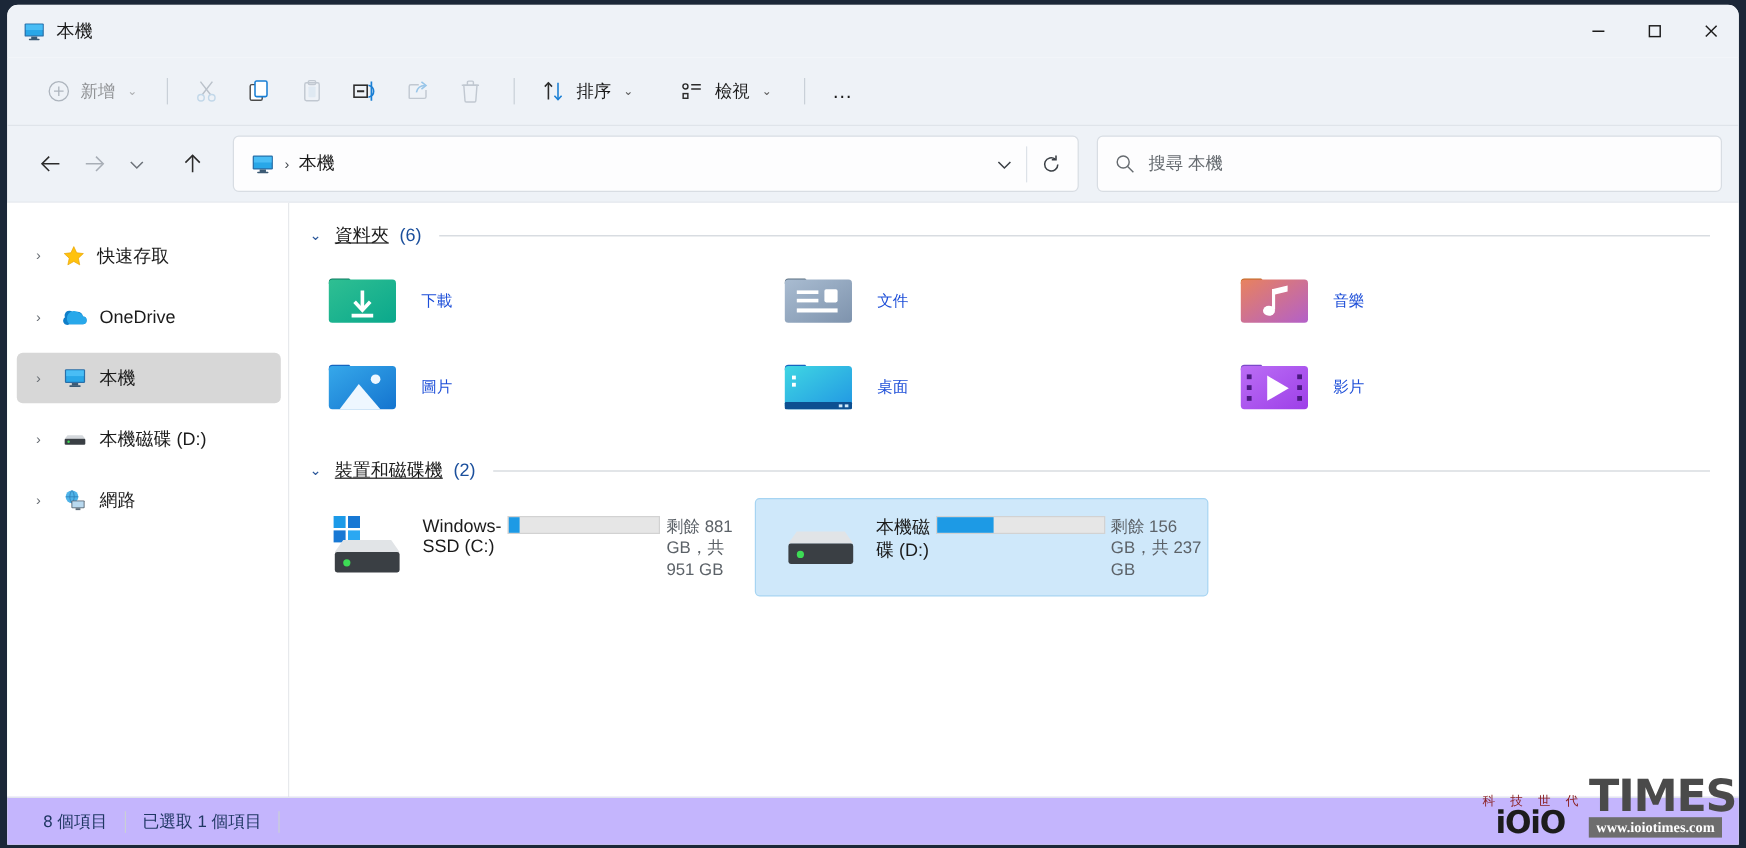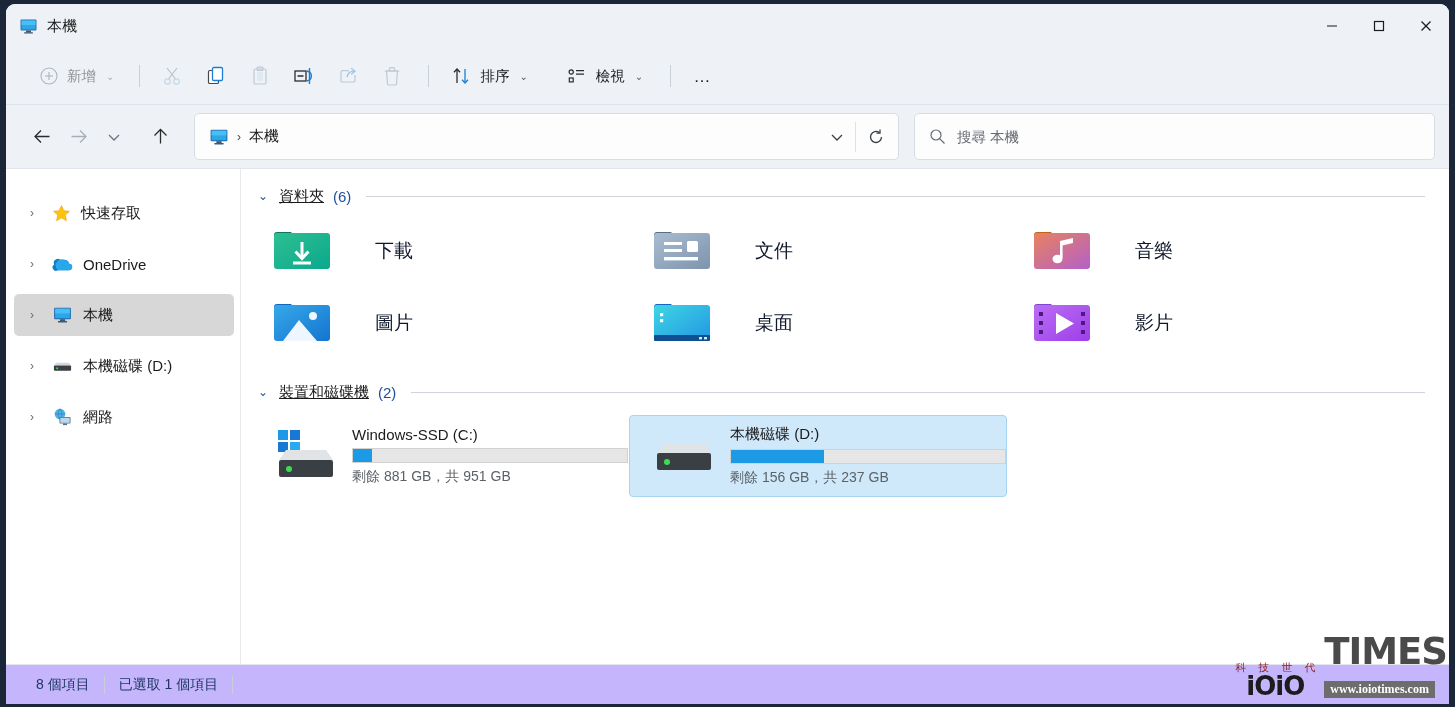--- a/index.html
+++ b/index.html
@@ -129,31 +129,31 @@
   .group-title { font-size: 15px; color: #1b1b1b; white-space: nowrap; text-decoration: underline; }
   .group-count { font-size: 15px; color: #1b4f9c; }
   .group-line { flex: 1; height: 1px; background: #cfd4da; margin-left: 6px; }
 
   .tile-grid { display: flex; flex-wrap: wrap; margin-top: 6px; }
   .tile {
     width: 380px; height: 72px;
     display: flex; align-items: center; gap: 18px;
     padding-left: 20px; border-radius: 4px;
   }
-  .tile-label { font-size: 19px; color: #0f172a; margin-left: 24px; }
+  .tile-label { font-size: 13px; color: #1d4ed8; }
 
   .drive-grid { display: flex; flex-wrap: wrap; margin-top: 10px; }
   .drive-tile {
     width: 378px; height: 82px;
     display: flex; align-items: center; gap: 14px;
     padding-left: 22px; border-radius: 4px;
     border: 1px solid transparent;
   }
   .drive-tile.selected { background: #cfe8fa; border-color: #a6d4f2; }
-  .drive-info { display: flex; flex-direction: column; gap: 5px; width: 285px; justify-content: flex-end; }
+  .drive-info { display: flex; flex-direction: row; gap: 5px; width: 285px; justify-content: flex-end; }
   .drive-name { font-size: 15px; color: #1b1b1b; }
   .bar-track { height: 15px; background: #e6e6e6; border: 1px solid #d2d2d2; width: 100%; }
   .bar-fill { height: 100%; background: #1d9ae5; }
   .drive-sub { font-size: 14px; color: #5c6268; }
 
   
   .statusbar {
     height: 40px; flex: 0 0 40px;
     background: #c4b5fd; border-top: 1px solid #e3e7ec;
     display: flex; align-items: center; gap: 0;
@@ -177,21 +177,21 @@
   }
   .wm-right { display: flex; flex-direction: column; align-items: flex-start; }
   .wm-times {
     font-size: 37px; font-weight: bold; color: #4a4a4a;
     letter-spacing: -1px; line-height: .9;
     font-family: "DejaVu Sans", sans-serif;
     margin-top: 24px;
   }
   .wm-url {
     font-size: 12px; font-weight: bold; color: #fff;
-    background: #6d6d6d; padding: 1px 6px; margin-top: 13px;
+    background: #6d6d6d; padding: 1px 6px; margin-top: 1px;
     font-family: "Liberation Serif", serif;
   }
   svg { display: block; }
 </style>
 </head>
 <body>
 
 <div id="window">
 
   <div class="titlebar">

